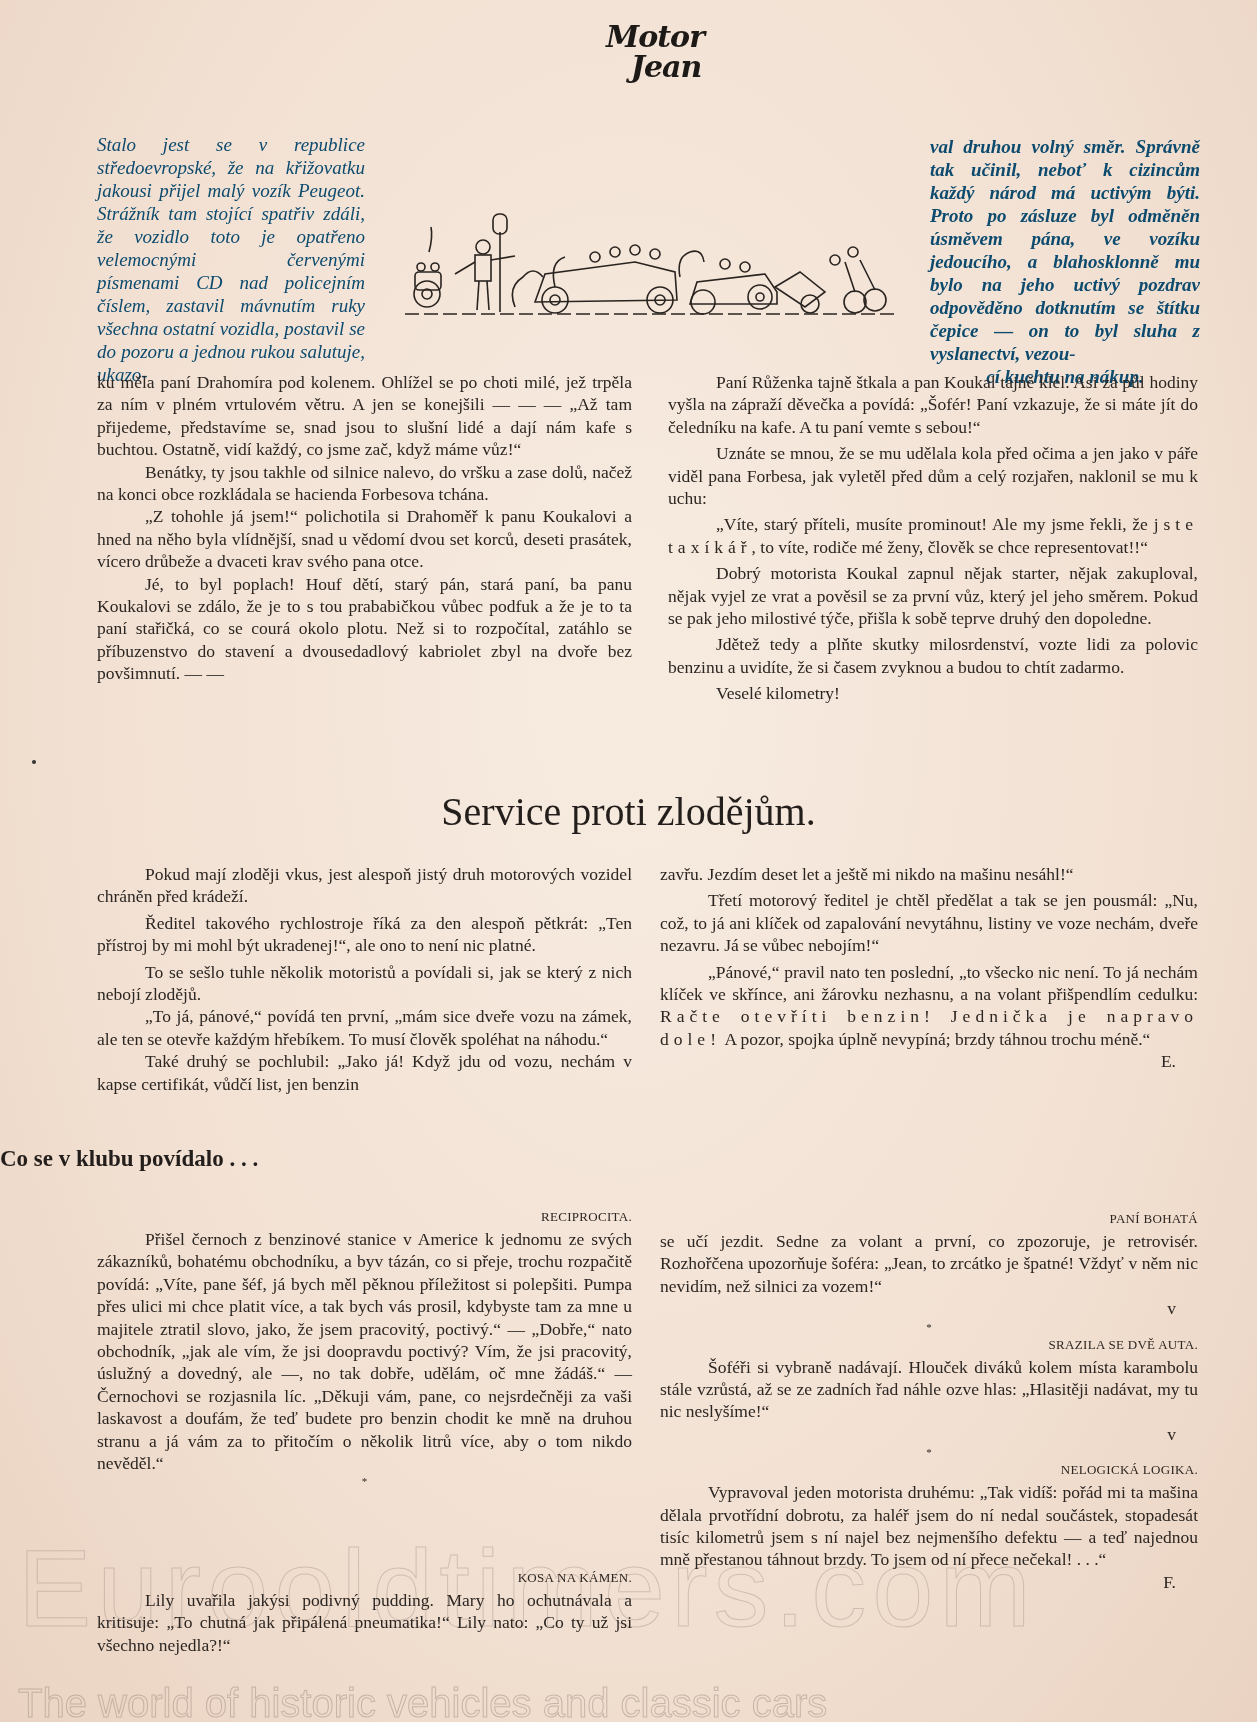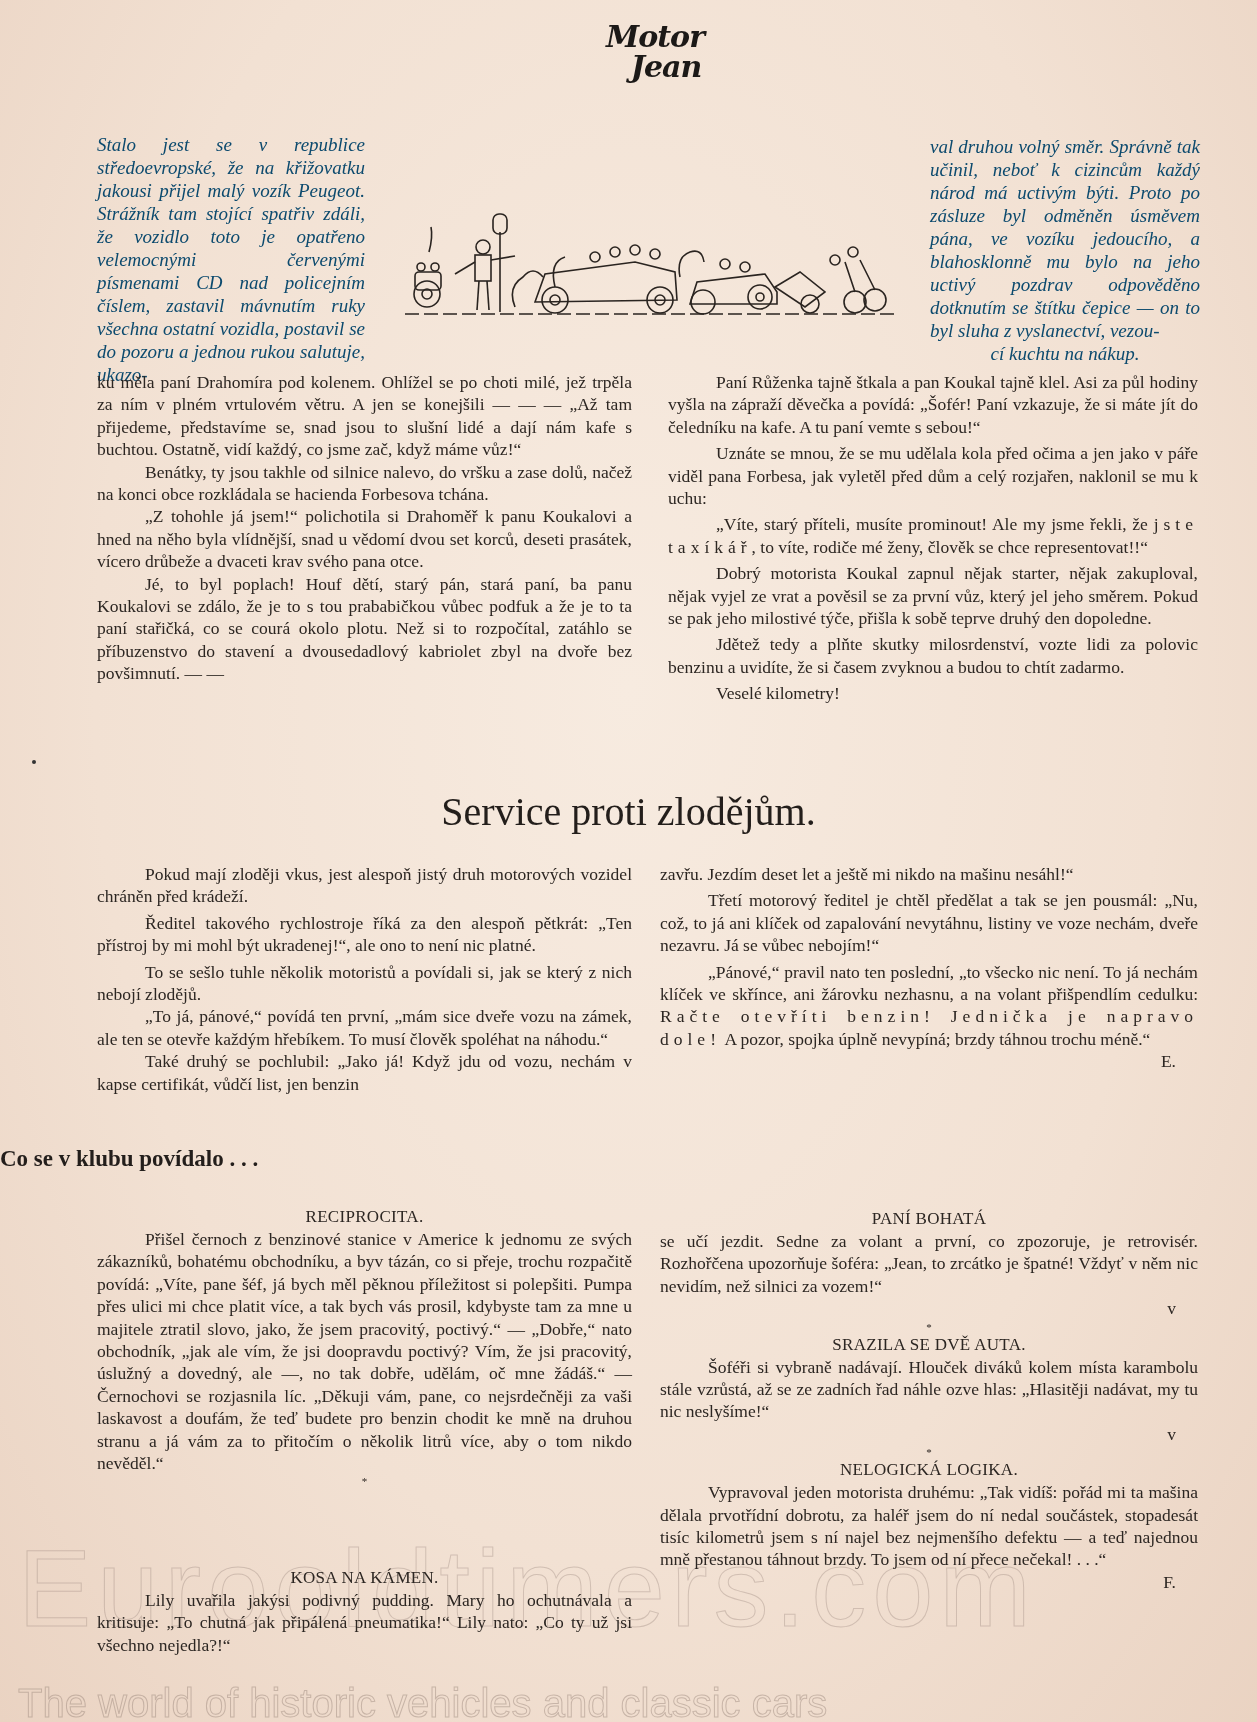--- a/index.html
+++ b/index.html
@@ -16,21 +16,21 @@
     font-family: "DejaVu Serif", serif; font-style: italic; font-weight: bold;
     font-size: 30px; line-height: 30px; color: #1c1917; letter-spacing: -1px;
   }
   .logo span { display: block; }
   .logo .l2 { margin-left: 22px; }
   .intro {
     font-style: italic; font-size: 19px; line-height: 23px; text-align: justify;
     font-family: "Liberation Serif", serif; color: #0c4a6e;
   }
   .intro-left { left: 97px; top: 133px; width: 268px; }
-  .intro-right { left: 930px; top: 135px; width: 270px; }
+  .intro-right { left: 930px; top: 135px; width: 270px; font-weight: bold; }
   .intro-right .last { text-align: center; }
   .illus { left: 405px; top: 212px; width: 490px; height: 105px; }
   .col { font-size: 17.5px; line-height: 22.4px; text-align: justify; margin-top: 24px; }
   .col p { margin: 0; }
   .col p.ind { text-indent: 48px; }
   .col p.gap { margin-top: 4px; }
   .col-l1 { left: 97px; top: 347px; width: 535px; }
   .col-r1 { left: 668px; top: 347px; width: 530px; }
   .h-main {
     left: 0; width: 1257px; top: 790px; text-align: center;
@@ -38,21 +38,21 @@
   }
   .col-l2 { left: 97px; top: 839px; width: 535px; }
   .col-r2 { left: 660px; top: 839px; width: 538px; }
   .sig { text-align: right; padding-right: 22px; }
   .spaced { letter-spacing: 5px; }
   .h-club {
     left: 0; width: 1257px; top: 1145px; 
     font-weight: bold; font-size: 23px; line-height: 28px; color: #231e1b;
   }
   .sub {
-    text-align: center; font-size: 17px; line-height: 22px; margin: 0 0 6px 0;
+    text-align: right; font-size: 13px; line-height: 22px; margin: 0 0 6px 0;
     letter-spacing: 0.3px;
   }
   .star { text-align: center; font-size: 11px; line-height: 14px; margin: 6px 0 10px 0; }
   .col-l3 { left: 97px; top: 1182px; width: 535px; }
   .col-r3 { left: 660px; top: 1184px; width: 538px; }
   .col-l4 { left: 97px; top: 1543px; width: 535px; }
   .pagenum { left: 620px; top: 1780px; width: 40px; text-align: center; font-size: 17px; }
   .wm1 {
     left: 18px; top: 1533px; width: 1240px; font-family: "Liberation Sans", sans-serif;
     font-size: 110px; line-height: 110px; color: transparent;

